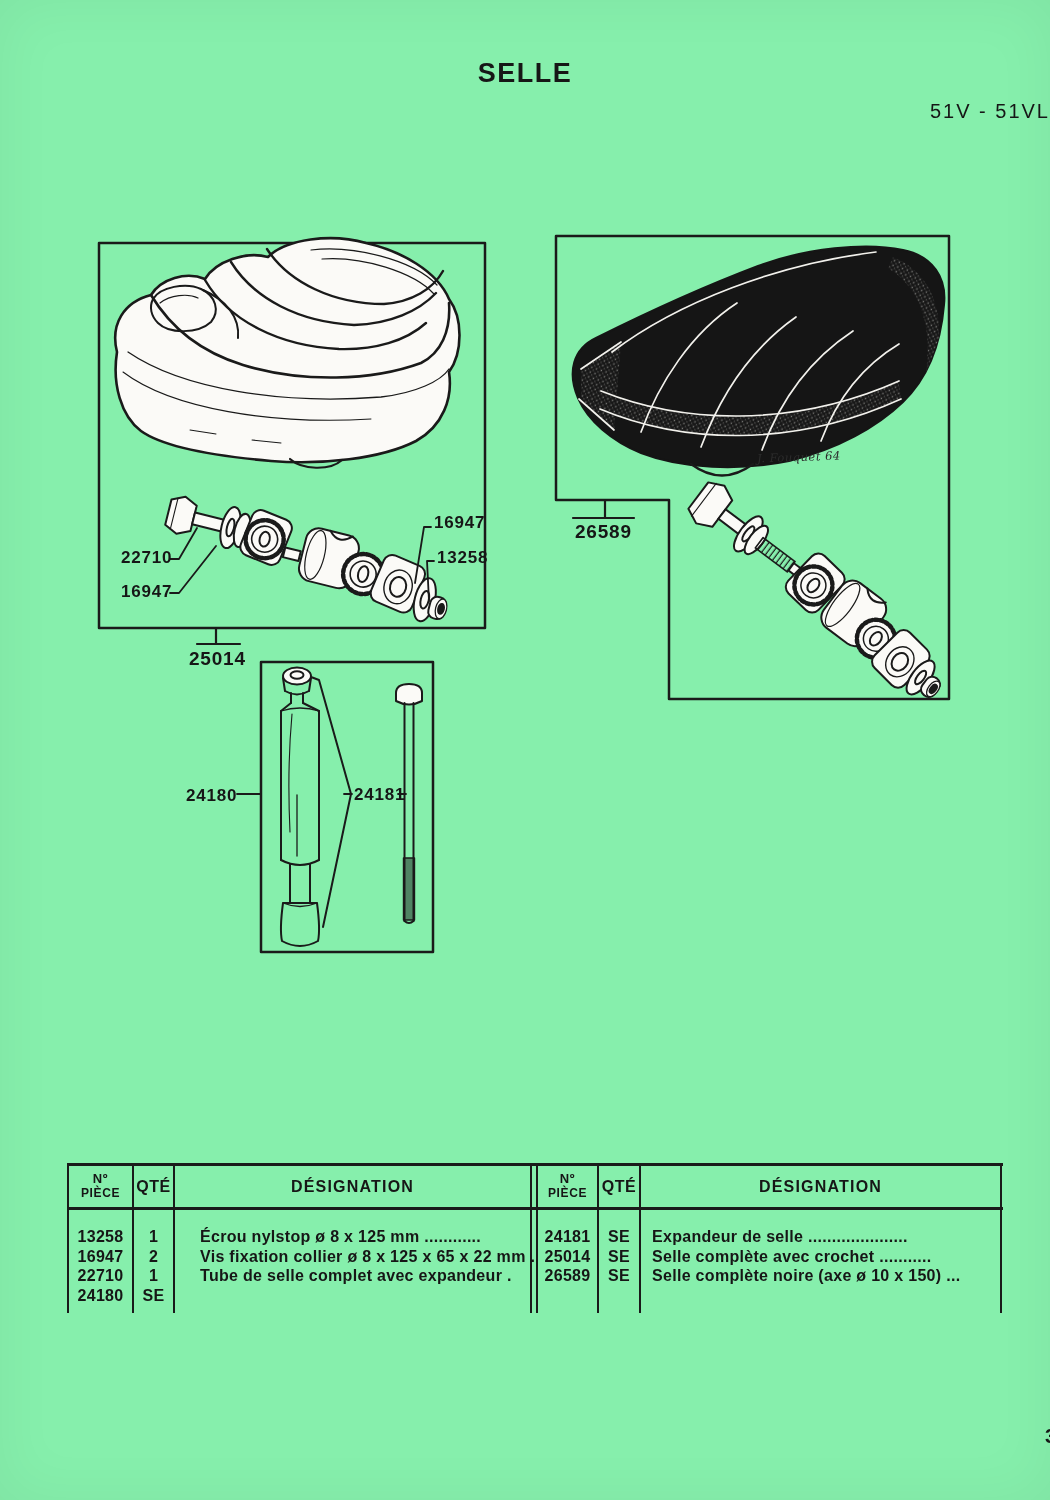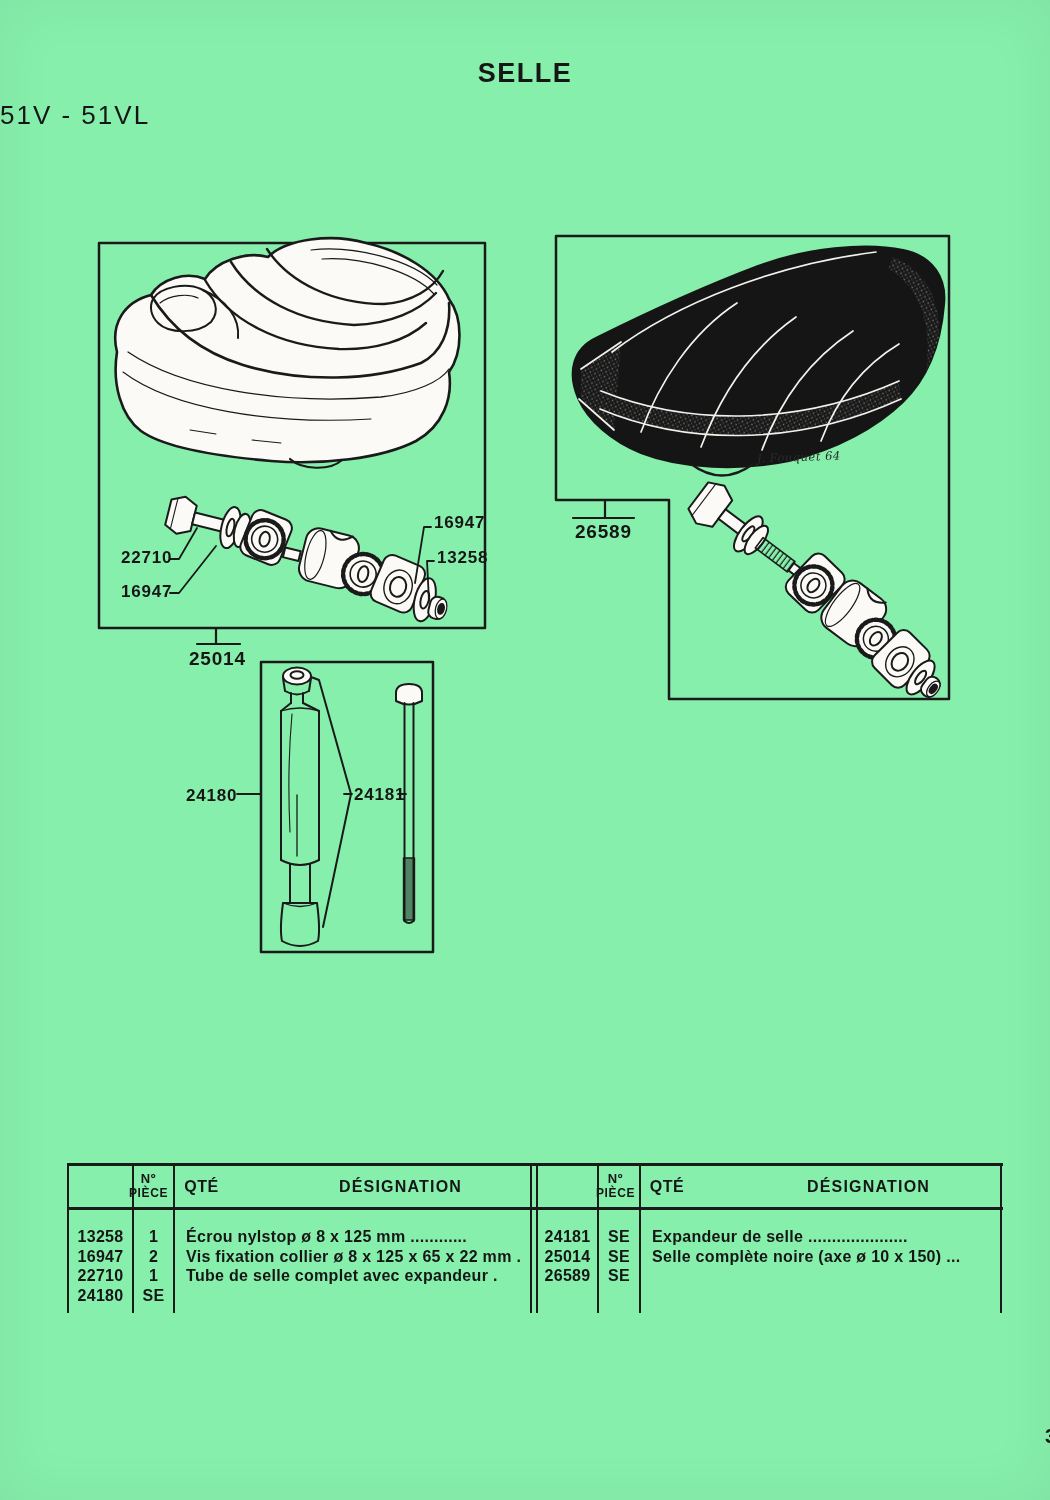--- a/index.html
+++ b/index.html
@@ -1,31 +1,31 @@
 <!DOCTYPE html>
 <html><head>
 <meta charset="utf-8">
 <style>
   html,body{margin:0;padding:0;}
   body{width:1050px;height:1500px;position:relative;background:#f6f5f1;
        font-family:"Liberation Sans",sans-serif;color:#161616;overflow:hidden;}
   .page{position:absolute;inset:0;background:#86efac;box-shadow:inset 0 0 60px rgba(0,0,0,.05);}
   .abs{position:absolute;}
   .title{left:0;right:0;top:58px;text-align:center;font-size:27px;font-weight:800;letter-spacing:1.5px;}
-  .subtitle{left:0;right:0;top:100px;text-align:left;font-size:26px;font-weight:400;letter-spacing:2px;}
+  .subtitle{left:0;right:0;top:100px;text-align:right;font-size:20px;font-weight:400;letter-spacing:2px;}
   svg.art{position:absolute;left:0;top:0;width:1050px;height:1500px;}
   .callout{font-size:17px;font-weight:600;letter-spacing:.8px;white-space:nowrap;}
   .callout.big{font-size:19px;font-weight:700;}
   .signature{font-family:"DejaVu Serif",serif;font-style:italic;font-size:11.5px;color:#2b2b2b;
              transform:rotate(-2deg);letter-spacing:.5px;}
   .pagenum{font-size:20px;font-weight:700;letter-spacing:.5px;}
   
   .rule{position:absolute;background:#1a1a1a;}
   .th{position:absolute;display:flex;flex-direction:column;align-items:center;justify-content:center;
-      font-weight:600;letter-spacing:.6px;padding-left:48px;}
+      font-weight:600;letter-spacing:.6px;}
   .th .l1{font-size:13px;line-height:14px;}
   .th .l2{font-size:12px;line-height:15px;}
   .th.one{font-size:16px;border-radius:13px;}
   .tcol{position:absolute;font-size:16px;font-weight:600;letter-spacing:.3px;}
   .tcol .ln{height:19.6px;line-height:19.6px;white-space:nowrap;}
   .tcol.center .ln{text-align:center;}
   .tcol.left .ln{text-align:left;padding-left:11px;}
 </style>
 </head>
 <body>
@@ -247,37 +247,38 @@
     <div class="ln">16947</div>
     <div class="ln">22710</div>
     <div class="ln">24180</div>
   </div>
   <div class="tcol center" style="left:134px;top:1227px;width:39px;">
     <div class="ln">1</div>
     <div class="ln">2</div>
     <div class="ln">1</div>
     <div class="ln">SE</div>
   </div>
-  <div class="tcol left" style="left:175px;top:1227px;width:330px;">
+  <div class="tcol left" style="left:175px;top:1227px;width:330px;padding-left:14px;">
     <div class="ln">Écrou nylstop ø 8 x 125 mm ............</div>
     <div class="ln">Vis fixation collier ø 8 x 125 x 65 x 22 mm .</div>
     <div class="ln">Tube de selle complet avec expandeur .</div>
   </div>
 
   <div class="tcol center" style="left:538px;top:1227px;width:59px;">
     <div class="ln">24181</div>
     <div class="ln">25014</div>
     <div class="ln">26589</div>
   </div>
   <div class="tcol center" style="left:599px;top:1227px;width:40px;">
     <div class="ln">SE</div>
     <div class="ln">SE</div>
     <div class="ln">SE</div>
   </div>
   <div class="tcol left" style="left:641px;top:1227px;width:389px;">
     <div class="ln">Expandeur de selle .....................</div>
+    <div class="ln">Selle complète avec crochet ...........</div>
     <div class="ln">Selle complète noire (axe ø 10 x 150)  ...</div>
   </div>
 </div>
 
 <div class="abs pagenum" style="left:1003px;top:1425px;margin-left:42px;">31</div>
 
 </div>
 
 </body></html>

